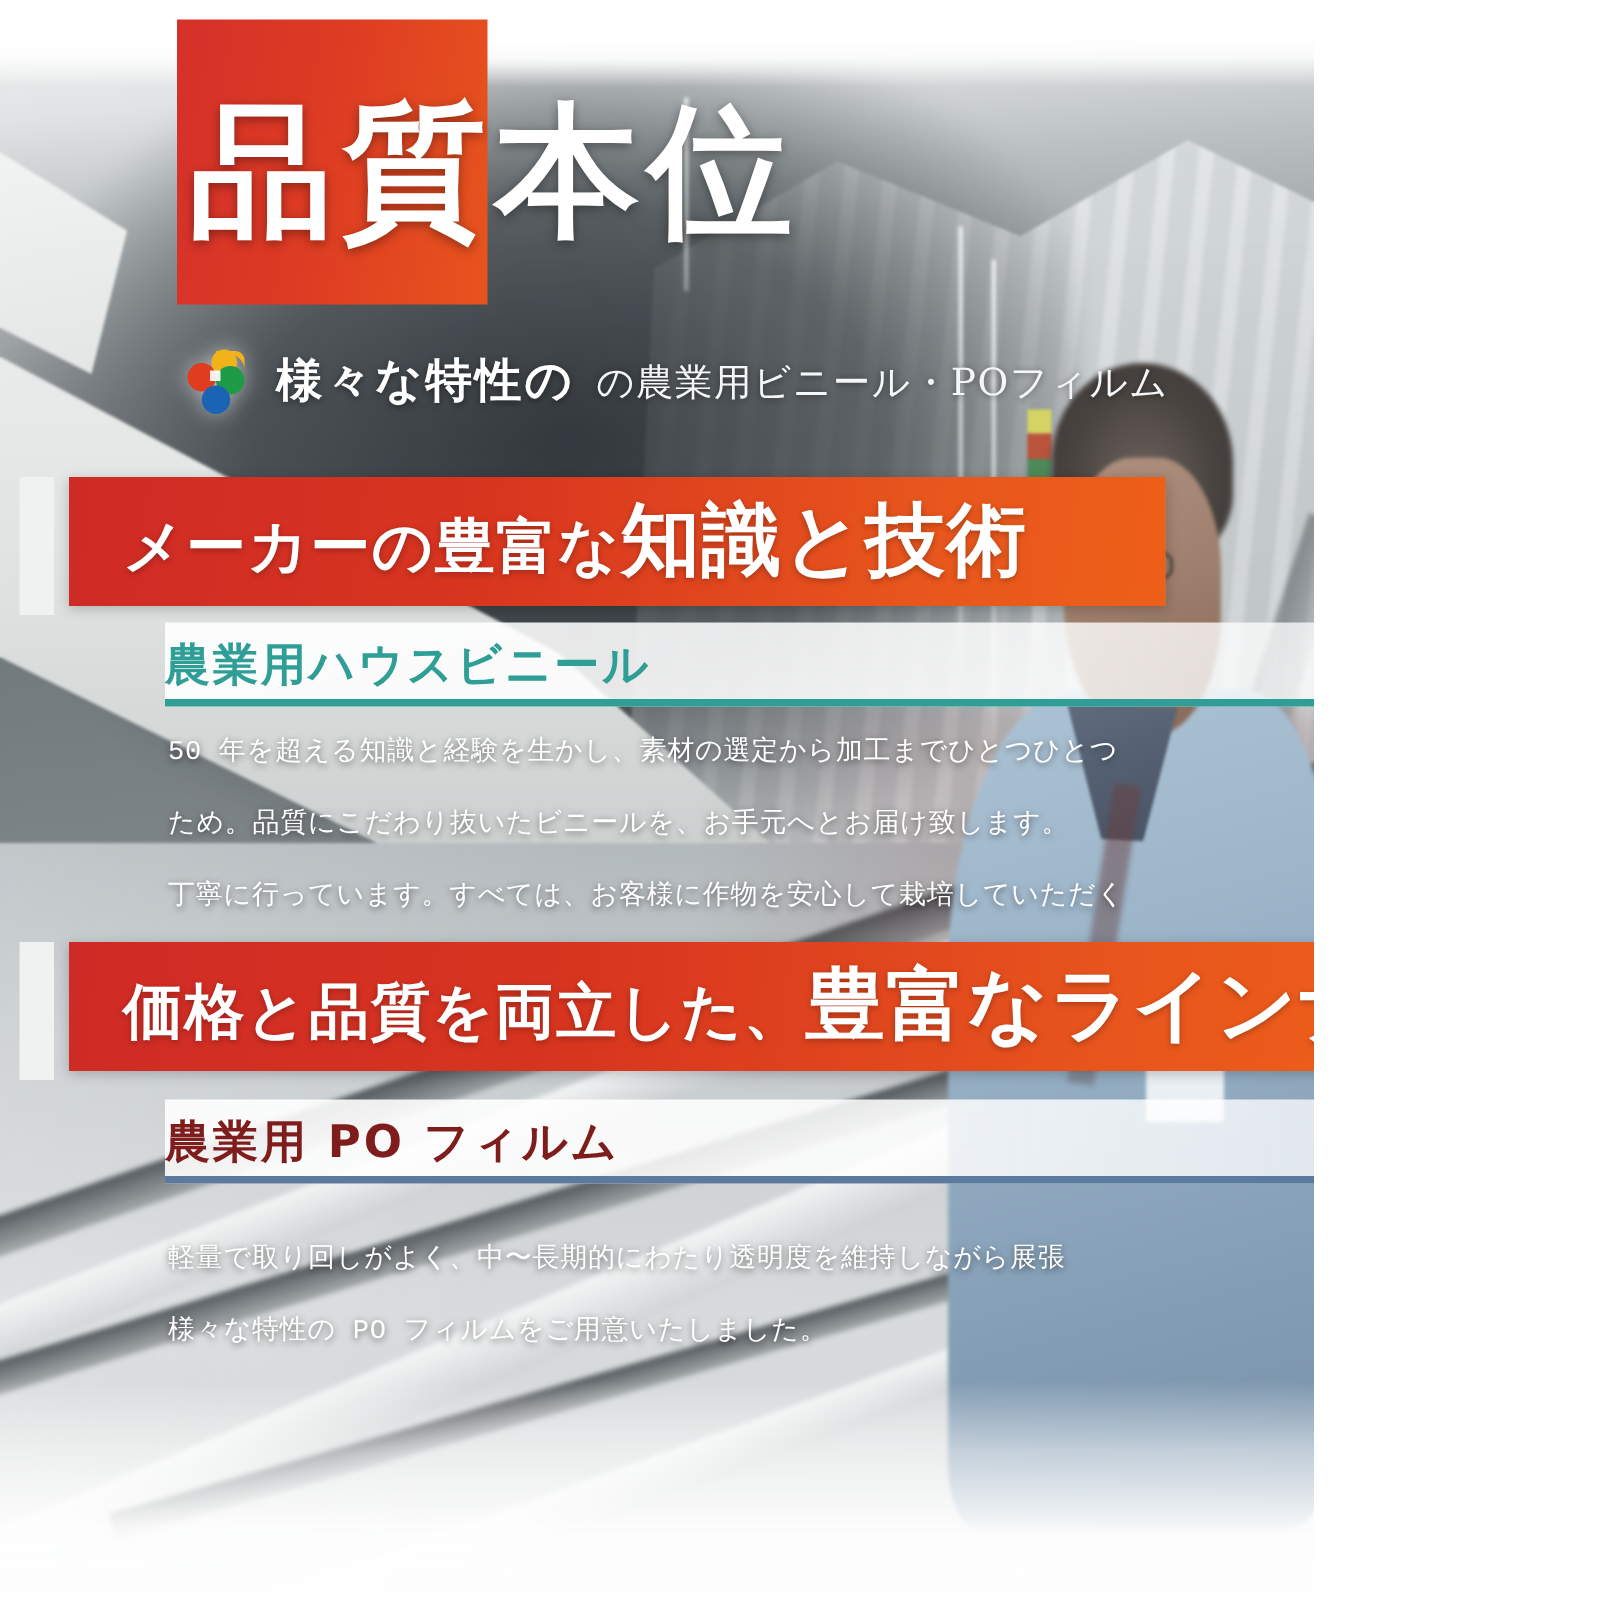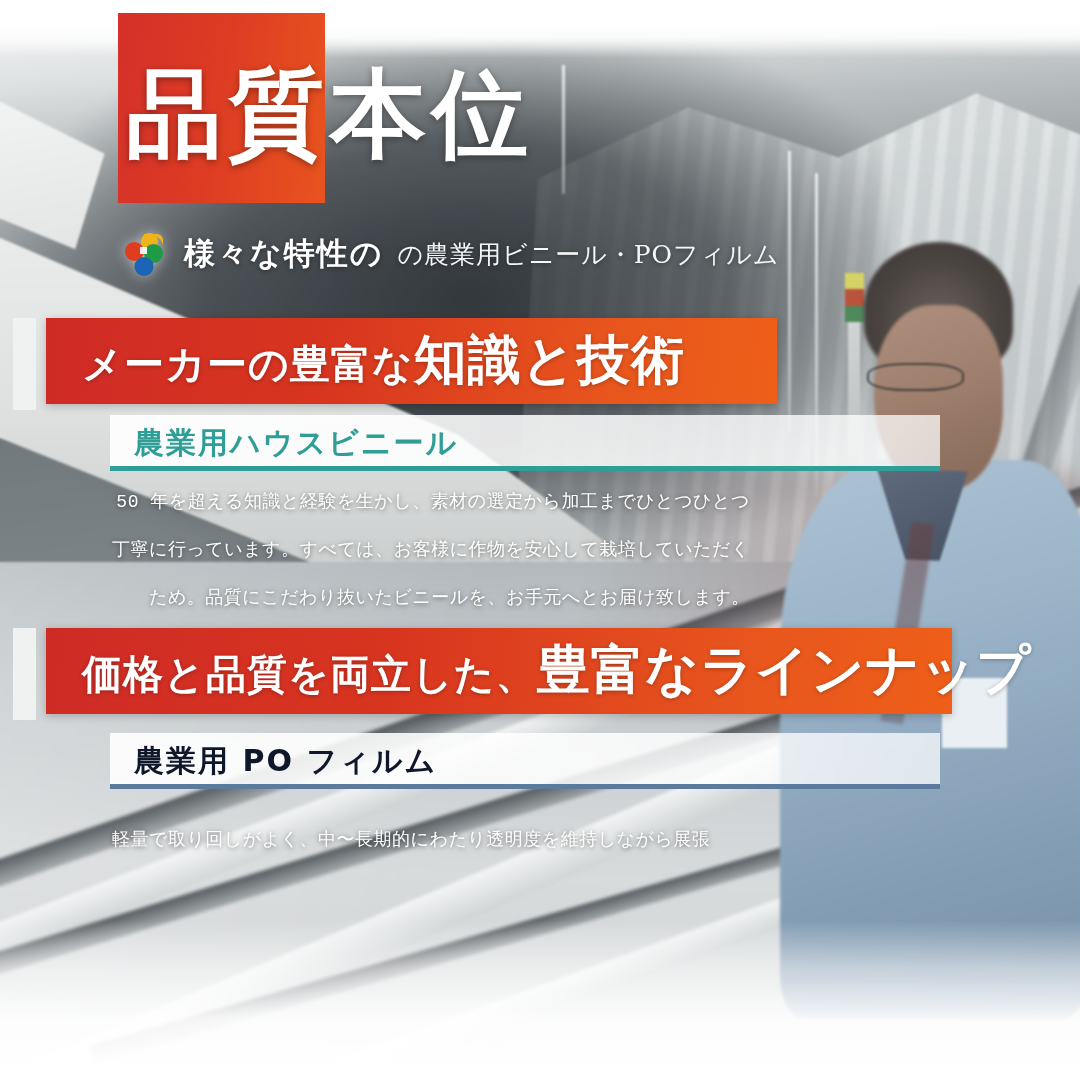--- a/index.html
+++ b/index.html
@@ -5,24 +5,23 @@
   * { margin:0; padding:0; box-sizing:border-box; }
   html,body { width:1080px; height:1080px; }
   body {
     font-family:"Liberation Serif", serif;
     background:#ffffff;
     overflow:hidden;
   }
 
   #stage {
     position:relative;
-    width:1080px; height:1080px;
+    width:876px; height:1080px;
     overflow:hidden;
     background:#9aa6ae;
-    text-align:right;
   }
 
   
   .photo { position:absolute; inset:0; overflow:hidden; }
 
   
   .ph-base {
     position:absolute; inset:0;
     background:
       linear-gradient(175deg,#f2f3f3 0%,#dfe3e4 7%,#b9bfc2 14%, #8e969b 24%, #6f787e 36%, #7d868b 52%, #98a0a4 70%, #b6bcbe 86%, #cfd3d4 100%);
@@ -228,21 +227,20 @@
     position:absolute; inset:0;
     background:linear-gradient(90deg, rgba(255,255,255,.90) 0%, rgba(255,255,255,.86) 58%, rgba(255,255,255,.72) 100%);
   }
   .subband-rule { position:absolute; left:0; bottom:0; width:100%; height:5px; }
   .subband-text {
     position:relative;
     font-family:"DejaVu Sans", sans-serif;
     font-weight:700;
     font-size:30px;
     letter-spacing:2px;
-    padding-left:24px;
     white-space:nowrap;
   }
 
   
   .para {
     position:absolute; left:112px;
     color:#ffffff;
     font-family:Liberation Mono, monospace;
     font-size:18px;
     line-height:48px;
@@ -329,38 +327,39 @@
       </div>
 
       <div class="subband" style="top:415px;width:830px;height:56px;">
         <div class="subband-fill"></div>
         <div class="subband-rule" style="background:#2f9e96;"></div>
         <span class="subband-text" style="color:#2f9e96;">農業用ハウスビニール</span>
       </div>
 
       <div class="para" style="top:478px;">
         <div>50 年を超える知識と経験を生かし、素材の選定から加工までひとつひとつ</div>
+        <div>ため。品質にこだわり抜いたビニールを、お手元へとお届け致します。</div>
         <div>丁寧に行っています。すべては、お客様に作物を安心して栽培していただく</div>
-        <div>ため。品質にこだわり抜いたビニールを、お手元へとお届け致します。</div>
       </div>
     </div>
 
     <div class="sect">
       <div class="sect-bar" style="top:628px;height:92px;"></div>
       <div class="sect-banner" style="top:628px;width:906px;height:86px;">
         <span class="sect-banner-text">
           <span class="small-part">価格と品質を両立した、</span><span class="big-part">豊富なラインナップ</span>
         </span>
       </div>
 
       <div class="subband" style="top:733px;width:830px;height:56px;">
         <div class="subband-fill"></div>
         <div class="subband-rule" style="background:#5b7a9e;"></div>
-        <span class="subband-text" style="color:#0f172a;">農業用 PO フィルム</span>
+        <span class="subband-text" style="color:#7f1d1d;">農業用 PO フィルム</span>
       </div>
 
       <div class="para" style="top:816px;">
         <div>軽量で取り回しがよく、中〜長期的にわたり透明度を維持しながら展張</div>
+        <div>様々な特性の PO フィルムをご用意いたしました。</div>
       </div>
     </div>
 
   </div>
 </div>
 
 </body></html>

